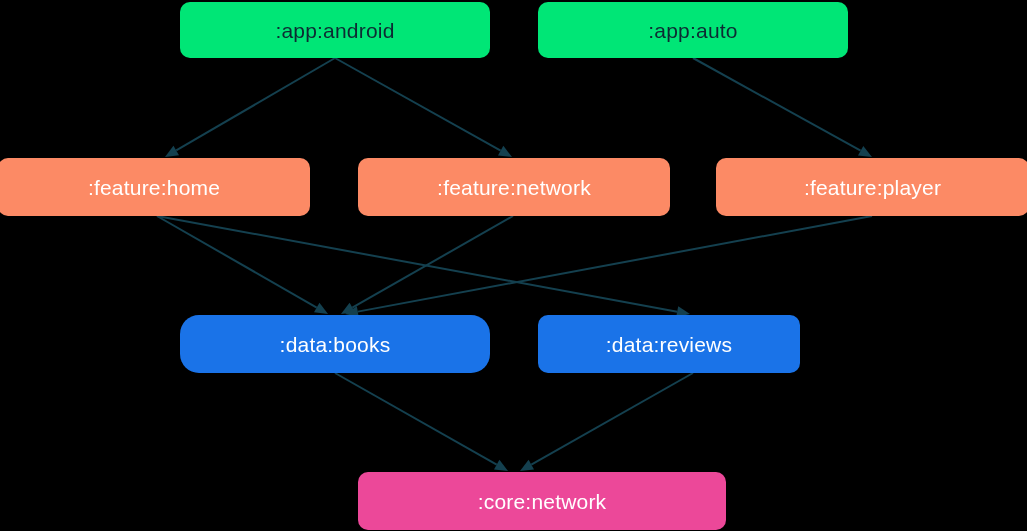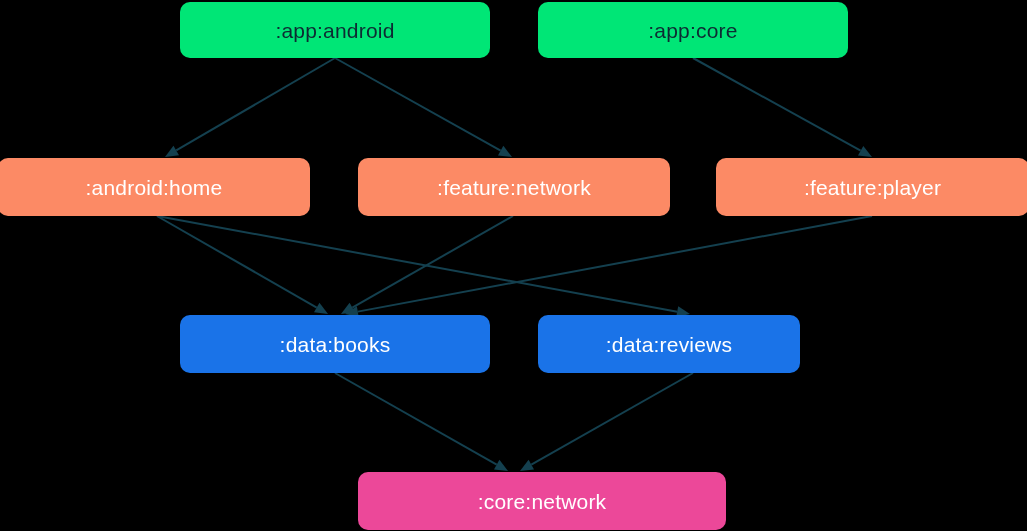--- a/index.html
+++ b/index.html
@@ -81,32 +81,32 @@
         <line x1="693" y1="373" x2="531.3112231211838" y2="464.5924863244161" stroke="#14404f" stroke-width="2"></line>
         <polygon points="520,471 528.6003519507445,459.80696885006904 534.0220942916231,469.37800379876313" fill="#14404f"></polygon>
       </g>
     </svg>
 
   <div id="node-layer">
       <div class="node" style="left: 180px; top: 2px; width: 310px; height: 56px; background: rgb(0, 230, 118); color: rgb(13, 43, 51);">
         <span>:app:android</span>
       </div>
       <div class="node" style="left: 538px; top: 2px; width: 310px; height: 56px; background: rgb(0, 230, 118); color: rgb(13, 43, 51);">
-        <span>:app:core</span>
+        <span>:app:auto</span>
       </div>
       <div class="node" style="left: -2px; top: 158px; width: 312px; height: 58px; background: rgb(252, 138, 101); color: rgb(255, 255, 255);">
-        <span>:android:home</span>
+        <span>:feature:home</span>
       </div>
       <div class="node" style="left: 358px; top: 158px; width: 312px; height: 58px; background: rgb(252, 138, 101); color: rgb(255, 255, 255);">
         <span>:feature:network</span>
       </div>
       <div class="node" style="left: 716px; top: 158px; width: 313px; height: 58px; background: rgb(252, 138, 101); color: rgb(255, 255, 255);">
         <span>:feature:player</span>
       </div>
-      <div class="node" style="left: 180px; top: 315px; width: 310px; height: 58px; background: rgb(26, 115, 232); color: rgb(255, 255, 255);">
+      <div class="node" style="left: 180px; top: 315px; width: 310px; height: 58px; background: rgb(26, 115, 232); color: rgb(255, 255, 255); border-radius: 19px;">
         <span>:data:books</span>
       </div>
       <div class="node" style="left: 538px; top: 315px; width: 262px; height: 58px; background: rgb(26, 115, 232); color: rgb(255, 255, 255);">
         <span>:data:reviews</span>
       </div>
       <div class="node" style="left: 358px; top: 472px; width: 368px; height: 58px; background: #ec4899; color: rgb(255, 255, 255);">
         <span>:core:network</span>
       </div>
     </div>
 

